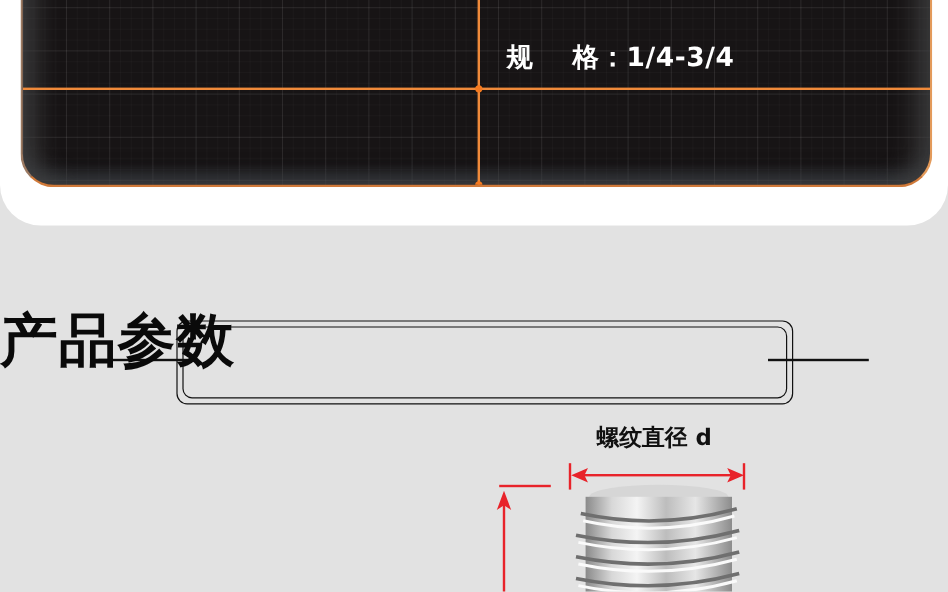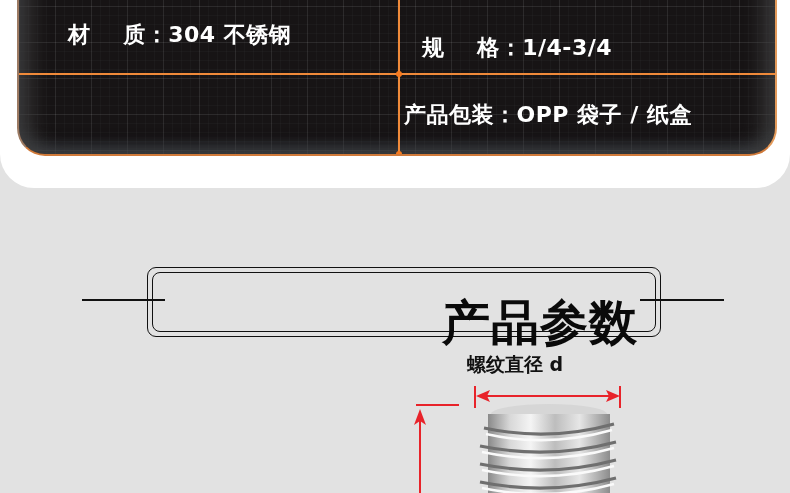--- a/index.html
+++ b/index.html
@@ -57,29 +57,28 @@
       border: 1.5px solid #111; border-radius: 9px;
     }
     .title-frame-inner {
       position: absolute; left: 152px; top: 272px; width: 504px; height: 60px;
       border: 1.5px solid #111; border-radius: 8px;
     }
     .side-rule {
       position: absolute; height: 1.5px; background: #111; top: 299px;
     }
     .section-title {
-      position: absolute; left: 0; width: 638px; top: 252px; text-align: right;
+      position: absolute; left: 0; width: 638px; top: 252px; text-align: left;
       font-size: 48px; font-weight: bold; color: #0a0a0a; letter-spacing: 1px;
       font-family: "DejaVu Sans", sans-serif;
-      margin-top: 39px;
     }
 
     
     .dim-label {
-      position: absolute; left: 467px; top: 352px; font-size: 19px; font-weight: bold; color: #111;
+      position: absolute; left: 497px; top: 352px; font-size: 19px; font-weight: bold; color: #111;
       font-family: "DejaVu Sans", sans-serif;
     }
     .red { position: absolute; background: #e8232a; }
 
     
     .screw {
       position: absolute; left: 476px; top: 402px; width: 146px; height: 100px;
     }
   </style>
 </head>
@@ -87,26 +86,24 @@
 
 <div class="stage">
   <div class="white-panel"></div>
 
   <div class="spec-card">
     <div class="h-line"></div>
     <div class="v-line"></div>
     <div class="dot" style="left:377px; top:101px;"></div>
     <div class="dot" style="left:377px; top:181px;"></div>
 
-    <div class="spec-text" style="left:49px; top:50px;"><span>材    质：</span><span>304 不锈钢</span></div>
 
     <div class="spec-text" style="left:403px; top:50px;margin-top:13px;"><span>规    格：</span><span>1/4-3/4</span></div>
 
 
-    <div class="spec-text" style="left:385px; top:130px;"><span>产品包装：</span><span>OPP 袋子 / 纸盒</span></div>
   </div>
 
   <div class="side-rule" style="left:82px; width:83px;"></div>
   <div class="side-rule" style="left:640px; width:84px;"></div>
   <div class="title-frame-outer"></div>
   <div class="title-frame-inner"></div>
   <div class="section-title">产品参数</div>
 
   <div class="dim-label">螺纹直径 d</div>
 

